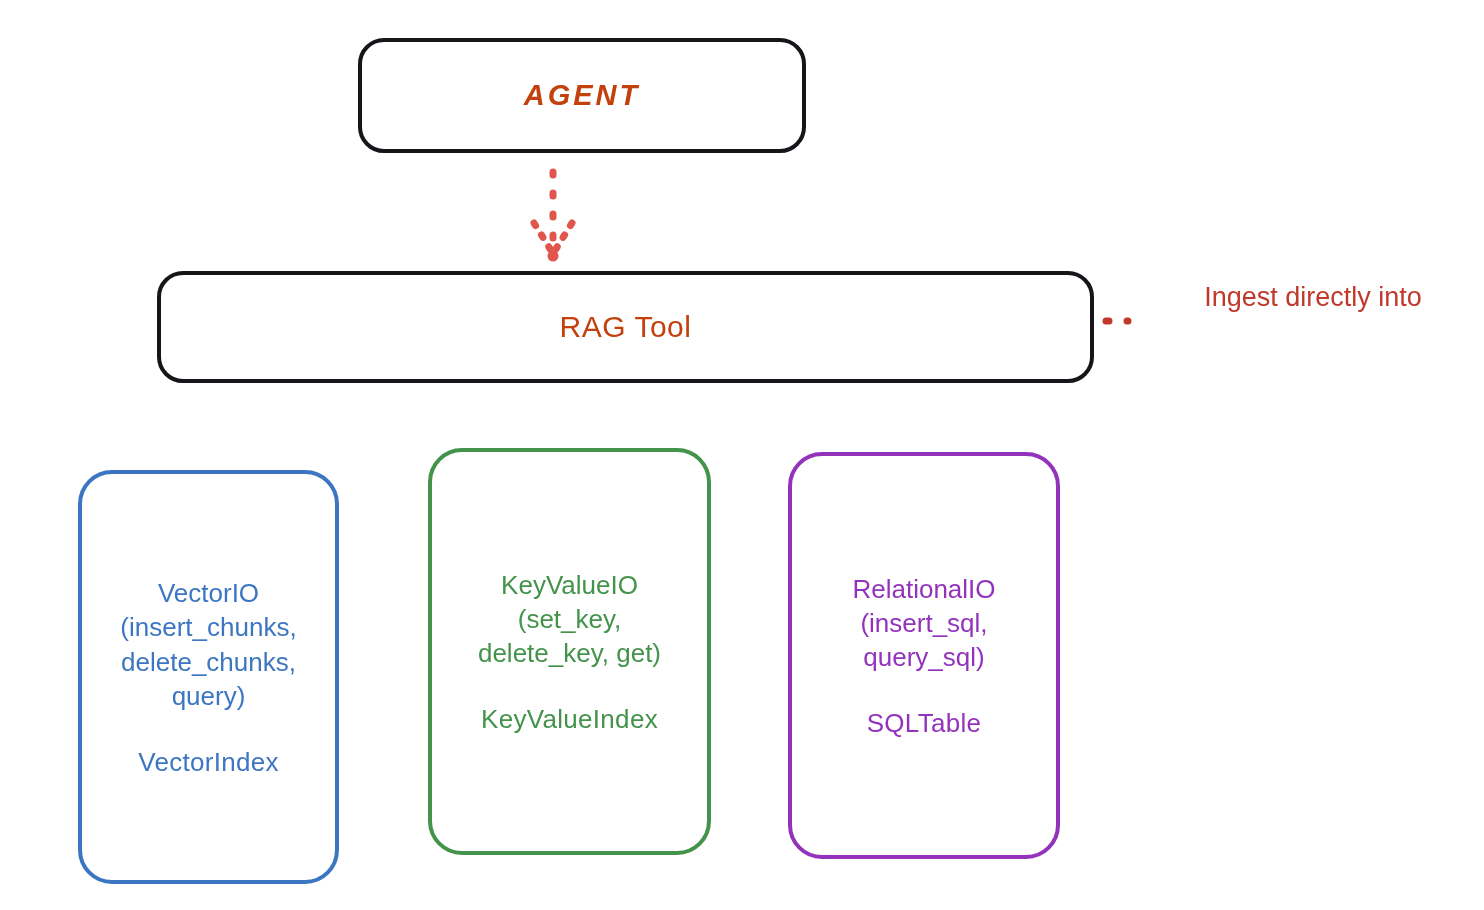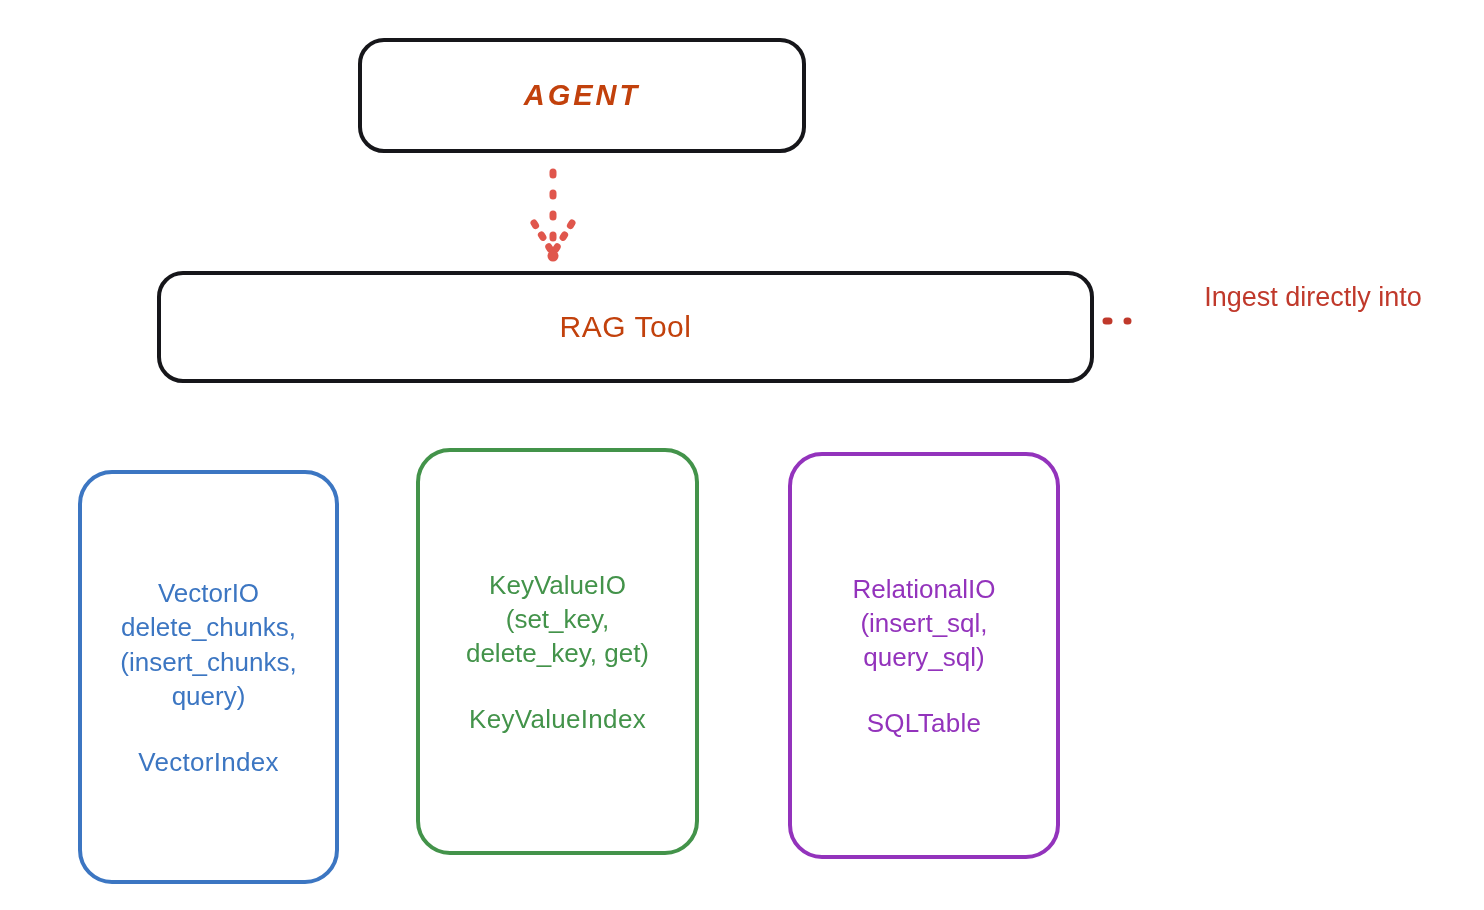--- a/index.html
+++ b/index.html
@@ -102,21 +102,21 @@
     left: 78px;
     top: 470px;
     width: 261px;
     height: 414px;
     border-color: #3C76C2;
   }
   #vector-io-node .card-line,
   #vector-io-node .card-index { color: #3C76C2; }
 
   #key-value-io-node {
-    left: 416px;
+    left: 428px;
     top: 448px;
     width: 283px;
     height: 407px;
     border-color: #43934A;
   }
   #key-value-io-node .card-line,
   #key-value-io-node .card-index { color: #43934A; }
 
   #relational-io-node {
     left: 788px;
@@ -168,22 +168,22 @@
   <span class="node-title">AGENT</span>
 </div>
 
 <div class="node node-black" id="rag-tool-node">
   <span class="node-title">RAG Tool</span>
 </div>
 
 <div class="node node-card" id="vector-io-node">
   <div class="card-lines">
     <span class="card-line">VectorIO</span>
+    <span class="card-line">(insert_chunks,</span>
     <span class="card-line">delete_chunks,</span>
-    <span class="card-line">(insert_chunks,</span>
     <span class="card-line">query)</span>
   </div>
   <div class="card-gap"></div>
   <span class="card-index">VectorIndex</span>
 </div>
 
 <div class="node node-card" id="key-value-io-node">
   <div class="card-lines">
     <span class="card-line">KeyValueIO</span>
     <span class="card-line">(set_key,</span>

